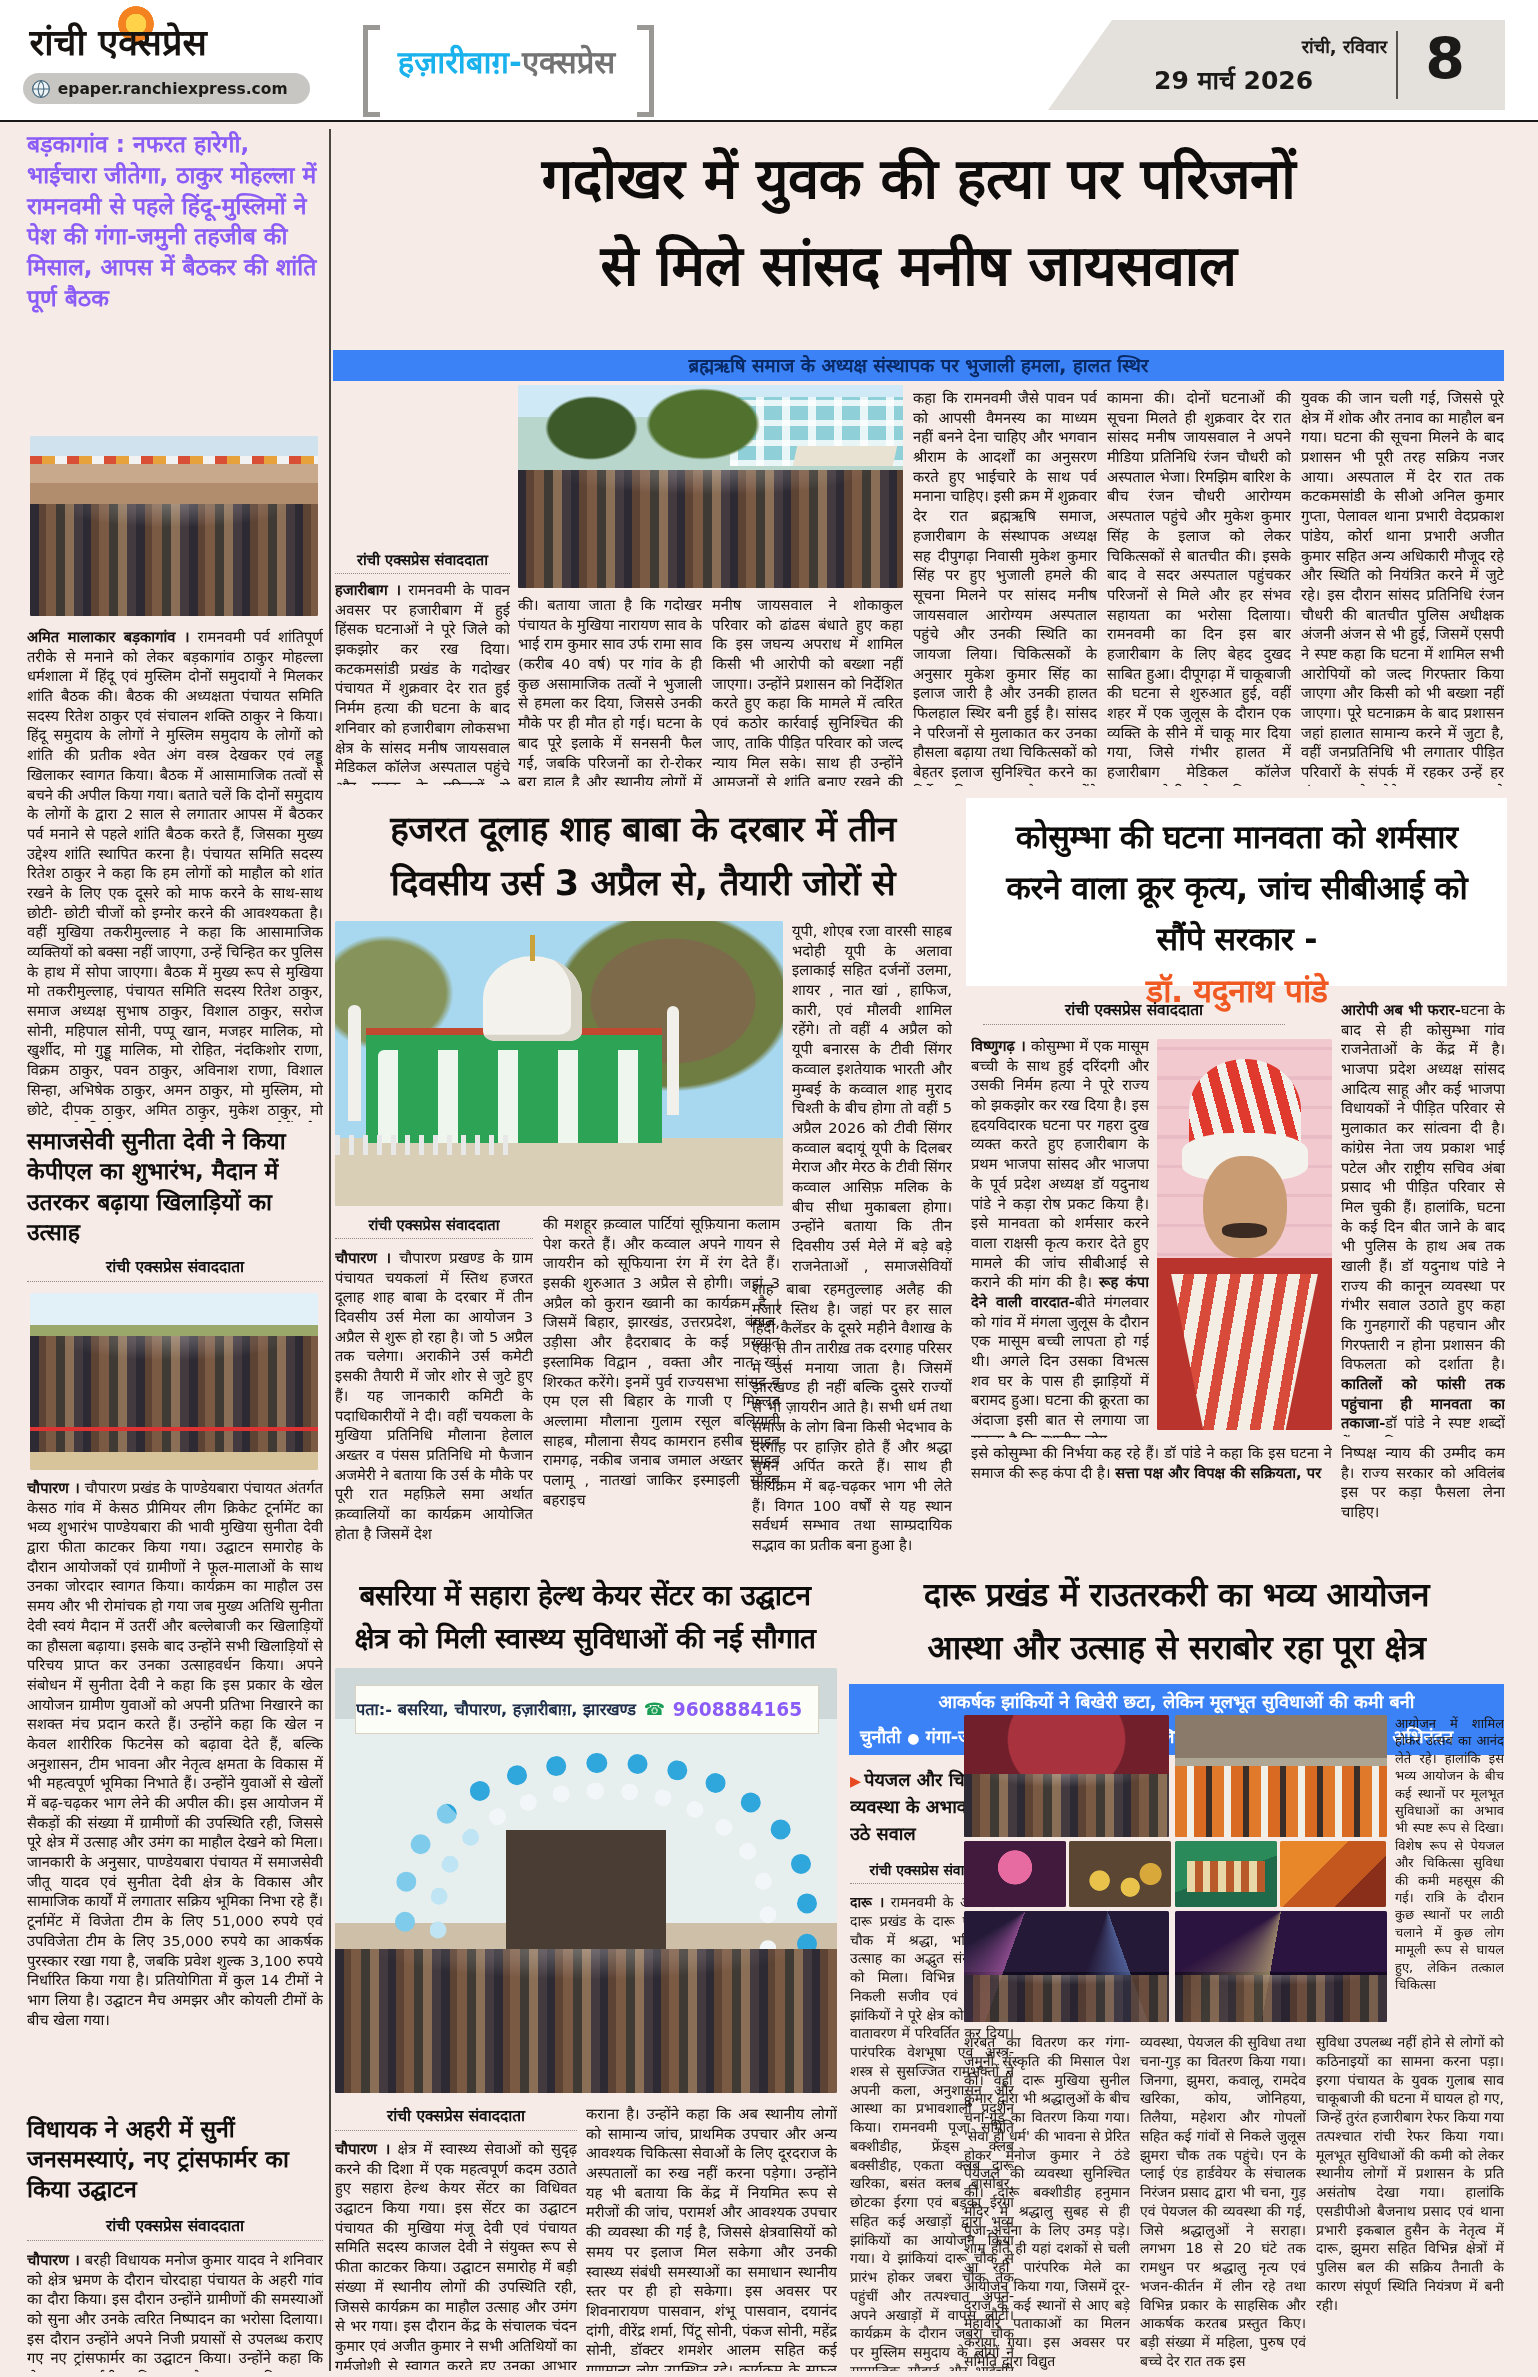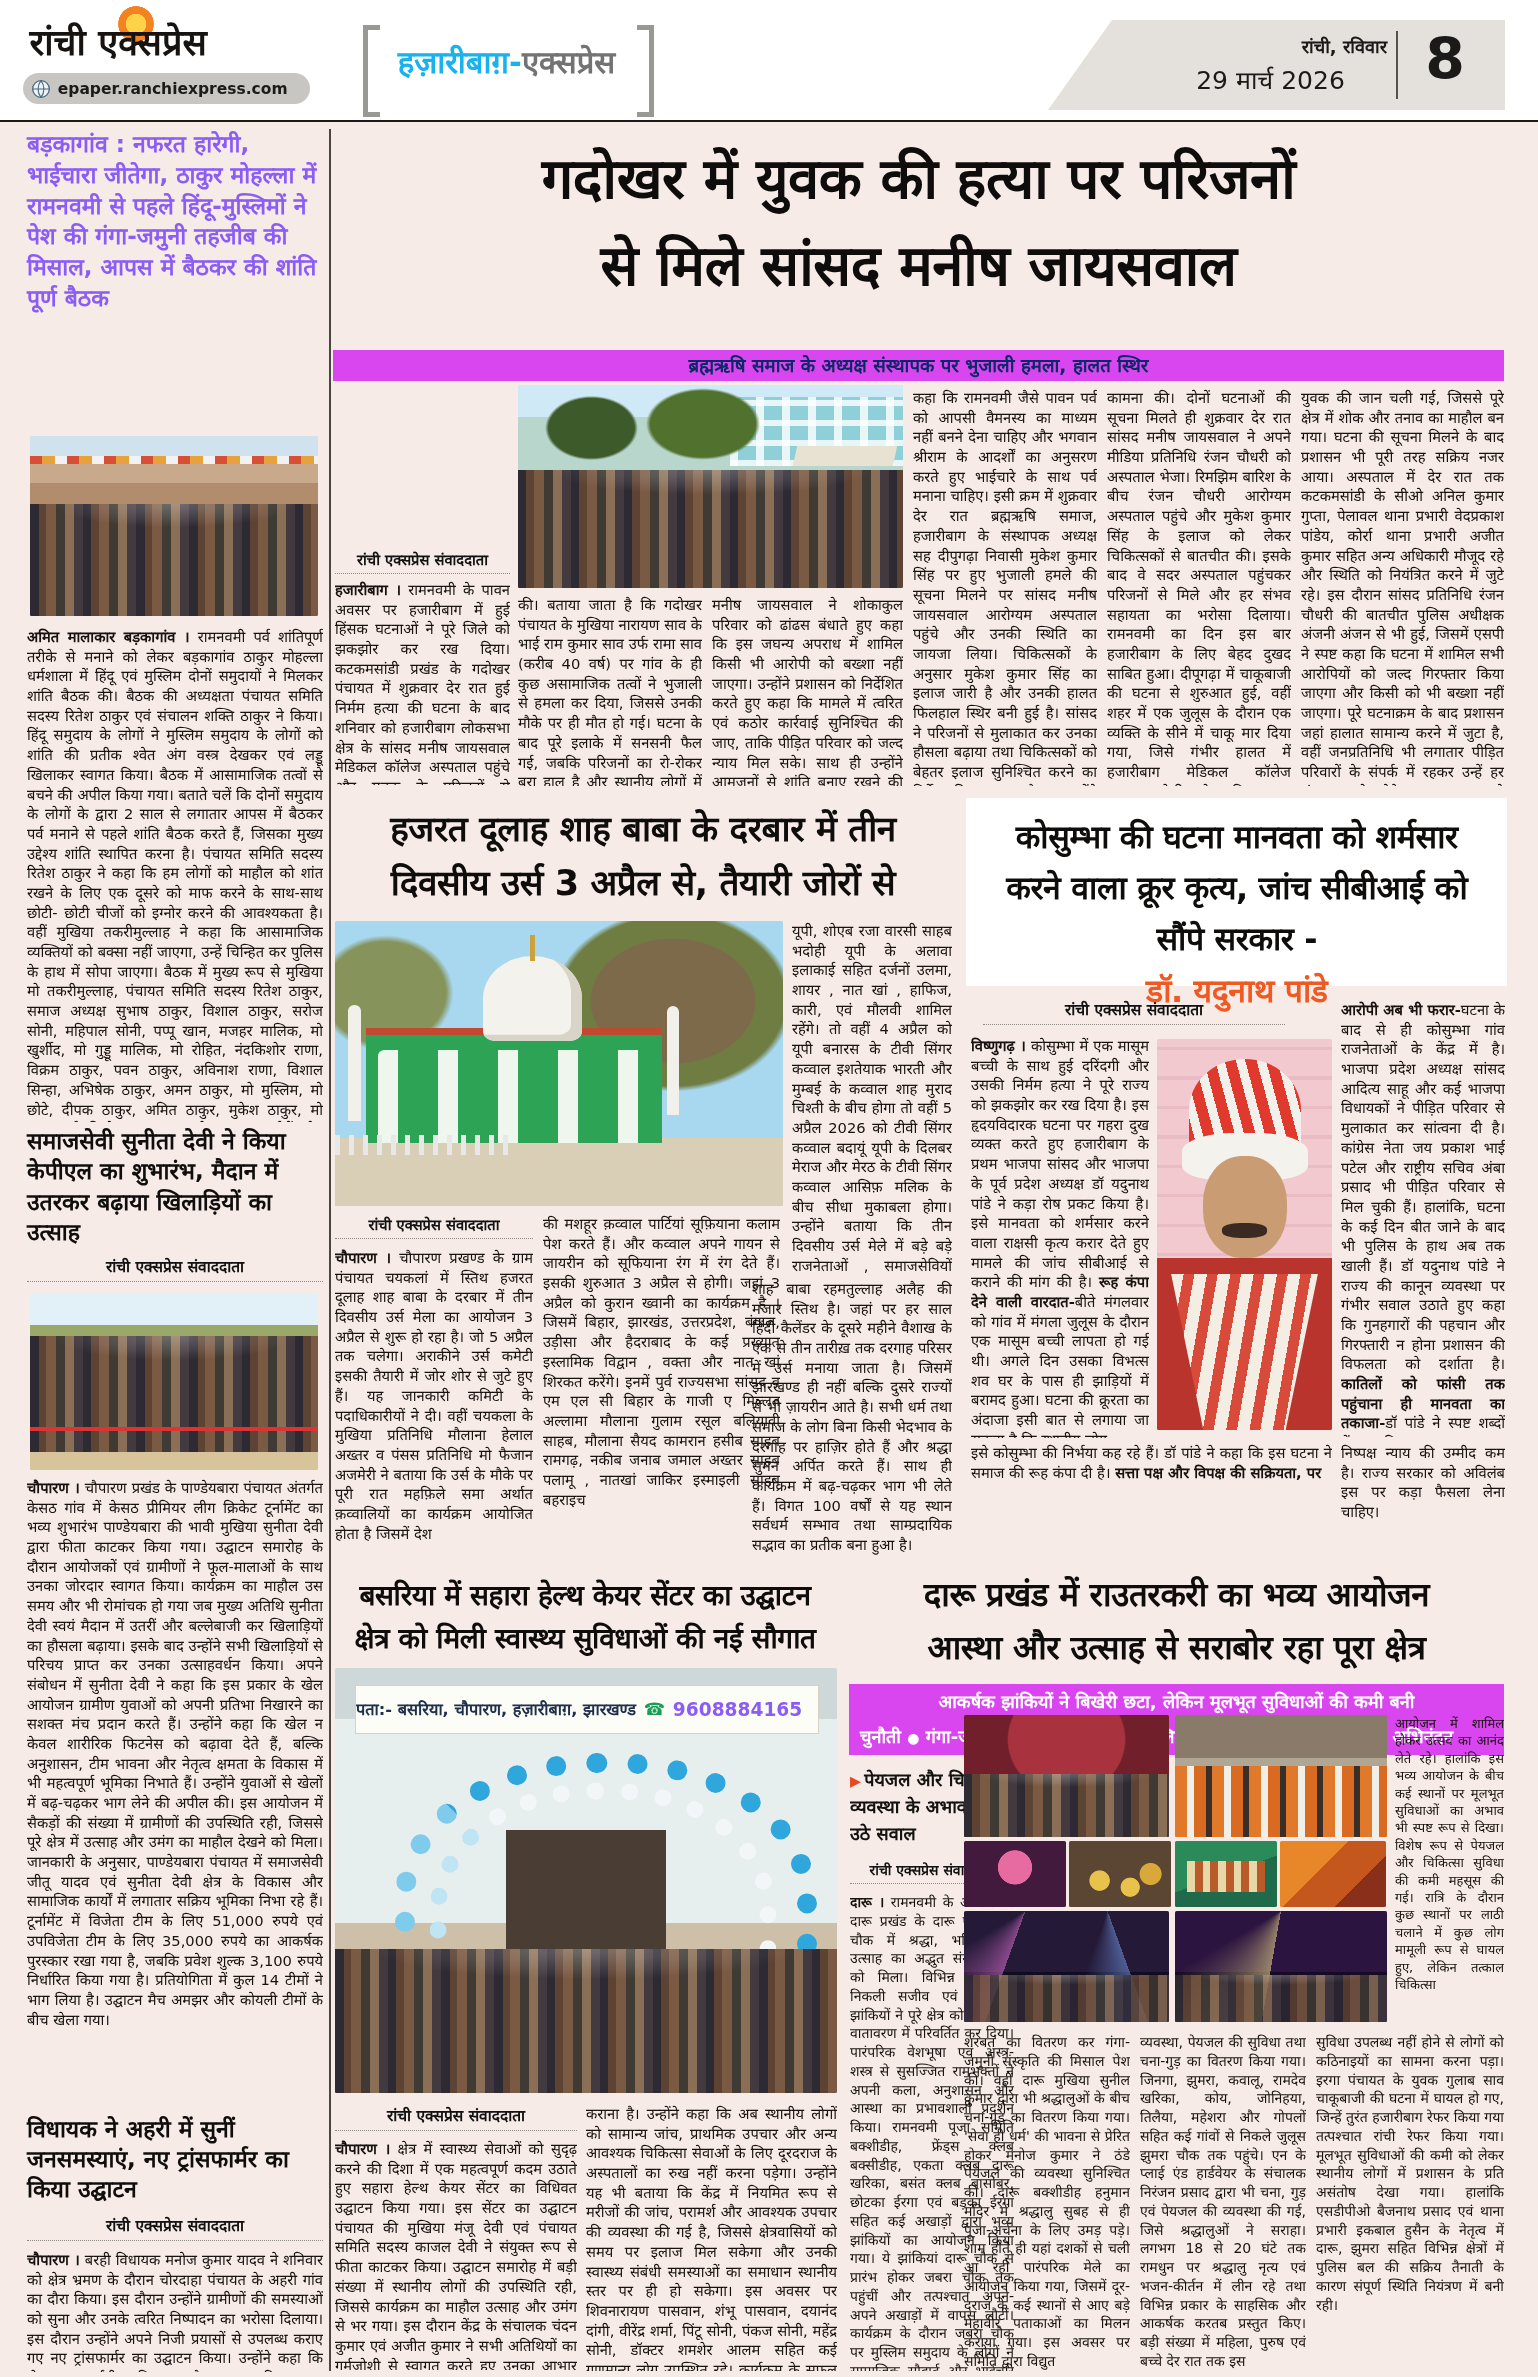--- a/index.html
+++ b/index.html
@@ -5,21 +5,21 @@
   html,body{margin:0;padding:0;background:#888;}
   #page{position:relative;width:1539px;height:2377px;background:#f6ebe7;overflow:hidden;
         font-family:"DejaVu Sans","Liberation Sans",sans-serif;color:#161210;}
   .abs{position:absolute;}
   .bt{font-size:14.7px;line-height:1.34;text-align:justify;color:#17120f;overflow:hidden;}
   .lead{font-weight:bold;}
   .byline{font-weight:bold;text-align:center;font-size:15.5px;color:#121212;
           border-bottom:1.6px dotted #8f8a86;padding-bottom:3.9px;overflow:hidden;white-space:nowrap;}
   .hl{font-weight:800;color:#0f0d0c;text-align:center;letter-spacing:-0.4px;}
   .hl span{display:block;white-space:nowrap;}
-  .cyanbar{background:#d946ef;overflow:hidden;}
+  .cyanbar{background:#3b82f6;overflow:hidden;}
   .quote{font-weight:800;color:#141210;overflow:hidden;}
   .chev{color:#e8481f;font-size:.8em;letter-spacing:-1.6px;margin-right:4.7px;}
   .photo{overflow:hidden;border-radius:1.6px;}
   .crowd{position:absolute;left:0;right:0;bottom:0;
      background:
        radial-gradient(ellipse 60% 30% at 50% 0%,rgba(255,255,255,.25),transparent 70%),
        repeating-linear-gradient(90deg,#2e2a33 0 8.5px,#5d4334 8.5px 16.3px,#7b5a44 16.3px 25.6px,#3f3a34 25.6px 35px,#8a6e55 35px 44px,#433a40 44px 53px);}
   .treeblob{position:absolute;border-radius:50%;}
   .win{background:repeating-linear-gradient(90deg,rgba(255,255,255,.8) 0 7.8px,transparent 7.8px 26px),
               repeating-linear-gradient(0deg,rgba(255,255,255,.8) 0 6.2px,transparent 6.2px 20px);}
@@ -44,21 +44,21 @@
       </span>
       <span style="font-weight:800;font-size:15.5px;color:#1d1b19;">epaper.ranchiexpress.com</span>
     </div>
     <div class="abs" style="left:363px;top:25px;width:12.4px;height:82px;border-left:5.4px solid #9a9894;border-top:5.4px solid #9a9894;border-bottom:5.4px solid #9a9894;"></div>
     <div class="abs" style="left:637px;top:25px;width:12.4px;height:82px;border-right:5.4px solid #9a9894;border-top:5.4px solid #9a9894;border-bottom:5.4px solid #9a9894;"></div>
     <div class="abs" style="left:381px;top:40px;width:251px;text-align:center;white-space:nowrap;font-weight:800;font-size:31px;">
       <span style="color:#1ab2ec;">हज़ारीबाग़-</span><span style="color:#737373;">एक्सप्रेस</span>
     </div>
     <div class="abs" style="left:1048px;top:20px;width:457px;height:90px;background:#e4e1dc;clip-path:polygon(14% 0,100% 0,100% 100%,0 100%);">
       <div class="abs" style="right:118px;top:14px;font-weight:800;font-size:18px;color:#1c1a18;text-align:right;width:233px;">रांची, रविवार</div>
-      <div class="abs" style="right:118px;top:42px;font-weight:400;font-size:25px;color:#1c1a18;text-align:center;width:233px;">29 मार्च 2026</div>
+      <div class="abs" style="right:118px;top:42px;font-weight:700;font-size:25px;color:#1c1a18;text-align:left;width:233px;">29 मार्च 2026</div>
       <div class="abs rule-v" style="right:107px;top:11px;height:68px;background:#55514d;"></div>
       <div class="abs" style="right:40px;top:6.2px;font-weight:800;font-size:57px;color:#1c1a18;">8</div>
     </div>
     <div class="abs rule-h" style="left:0;top:120px;width:1539px;height:2.3px;"></div>
   </div>
 
   <div class="abs rule-v" style="left:329px;top:129px;height:2242px;"></div>
 
   <div class="abs" style="left:27px;top:129px;width:296px;height:2244px;">
     <div style="font-weight:800;font-size:23px;line-height:1.34;color:#8b5cf6;">बड़कागांव : नफरत हारेगी, भाईचारा जीतेगा, ठाकुर मोहल्ला में रामनवमी से पहले हिंदू-मुस्लिमों ने पेश की गंगा-जमुनी तहजीब की मिसाल, आपस में बैठकर की शांति पूर्ण बैठक</div>

